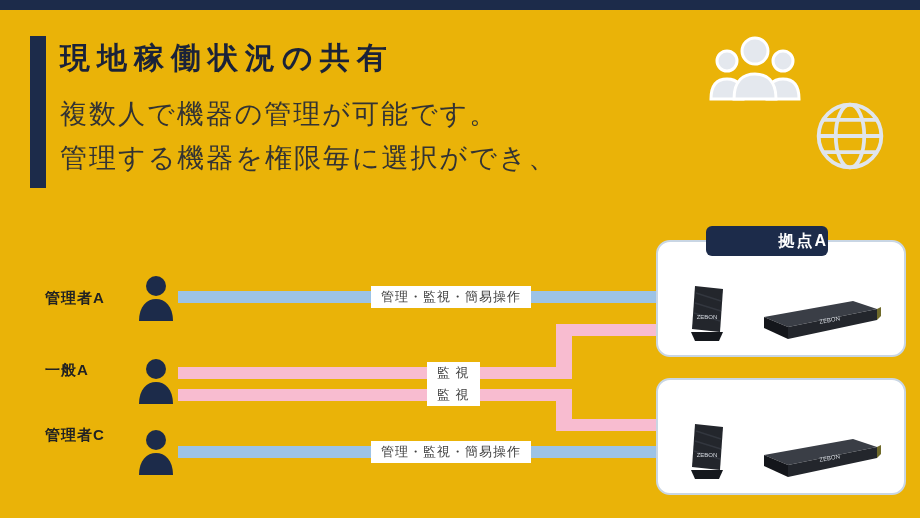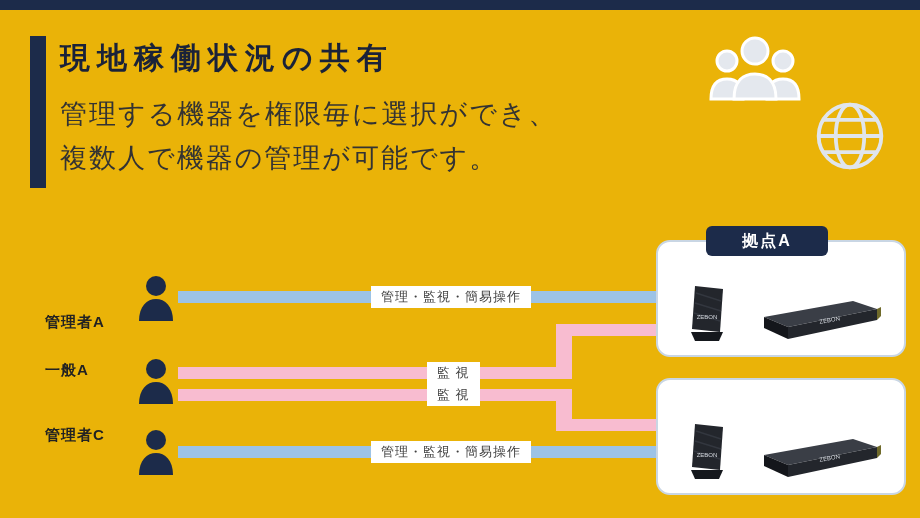--- a/index.html
+++ b/index.html
@@ -92,37 +92,37 @@
     box-sizing: content-box;
   }
   .site-pill {
     position: absolute; left: 706px;
     width: 122px; height: 30px;
     background: #1c2b4a;
     border-radius: 6px;
     color: #ffffff;
     font-size: 16px; font-weight: bold;
     letter-spacing: 2px;
-    text-align: center;
+    text-align: right;
     line-height: 30px;
     z-index: 3;
   }
   .device { display: block; }
 </style>
 </head>
 <body>
 
 <div class="page">
 
   <div class="top-strip"></div>
   <div class="accent-bar"></div>
   <h1 class="page-title">現地稼働状況の共有</h1>
   <div class="subtitle">
+    <p>複数人で機器の管理が可能です。</p>
     <p>管理する機器を権限毎に選択ができ、</p>
-    <p>複数人で機器の管理が可能です。</p>
   </div>
 
   <svg class="watermark wm-people" viewBox="0 0 100 76">
     <g fill="#e4e8ee" stroke="#ffffff" stroke-width="3">
       <circle cx="22" cy="26" r="10"></circle>
       <path d="M6,64 c0,-15 7,-20 16,-20 c9,0 16,5 16,20 z"></path>
       <circle cx="78" cy="26" r="10"></circle>
       <path d="M62,64 c0,-15 7,-20 16,-20 c9,0 16,5 16,20 z"></path>
       <circle cx="50" cy="16" r="13"></circle>
       <path d="M29,64 c0,-19 10,-25 21,-25 c11,0 21,6 21,25 z"></path>
@@ -131,21 +131,21 @@
   <svg class="watermark wm-globe" viewBox="0 0 80 80">
     <g fill="none" stroke="#e0e5ec" stroke-width="4">
       <circle cx="40" cy="40" r="33"></circle>
       <ellipse cx="40" cy="40" rx="15" ry="33"></ellipse>
       <line x1="7" y1="40" x2="73" y2="40"></line>
       <line x1="12" y1="23" x2="68" y2="23"></line>
       <line x1="12" y1="57" x2="68" y2="57"></line>
     </g>
   </svg>
 
-  <div class="row-label" style="top:289px;margin-top:24px;">管理者A</div>
+  <div class="row-label" style="top:289px;">管理者A</div>
   <svg class="avatar" style="top:275px;" viewBox="0 0 40 46">
     <circle cx="20" cy="11" r="10" fill="#1c2b4a"></circle>
     <path d="M3,46 c0,-15 8,-22 17,-22 c9,0 17,7 17,22 z" fill="#1c2b4a"></path>
   </svg>
   <div class="bar bar-blue" style="left:178px; top:291px; width:482px;"></div>
   <div class="bar-label" style="left:340px; top:286px;">管理・監視・簡易操作</div>
 
   <div class="row-label" style="top:361px;">一般A</div>
   <svg class="avatar" style="top:358px;" viewBox="0 0 40 46">
     <circle cx="20" cy="11" r="10" fill="#1c2b4a"></circle>

